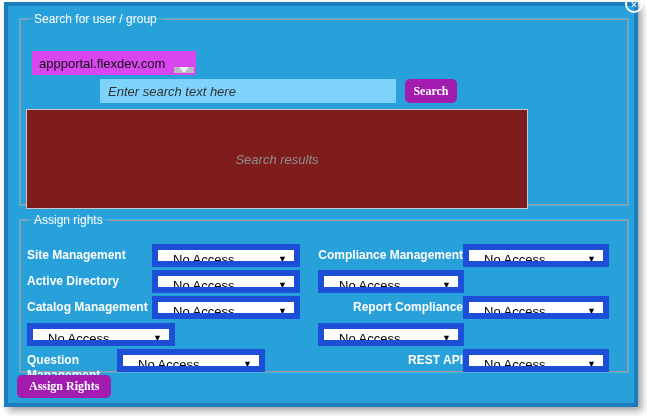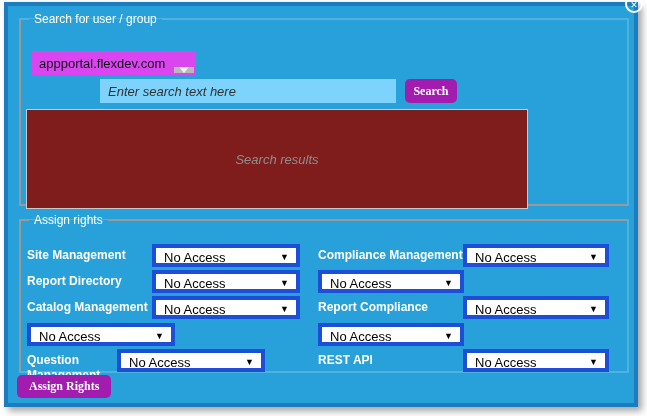--- a/index.html
+++ b/index.html
@@ -79,26 +79,26 @@
 
   
   .ar-row { position:absolute; display:flex; align-items:flex-start; }
   .ar-row.col-left  { left:6px;  }
   .ar-row.col-right { left:297px; }
   .ar-label {
     color:#ffffff; font-size:12px; font-weight:bold; padding-top:4px;
     line-height:15px;
   }
   .col-left  .ar-label { width:125px; }
-  .col-right .ar-label { width:145px; }
+  .col-right .ar-label { width:145px;text-align:right; }
   .col-left  .ar-label.narrow { width:90px; }
   .sel {
     position:relative; height:23px; background:#fff;
-    border:4px solid #1d4ed8; cursor:pointer;
-    font-size:13px; color:#000; line-height:19px; padding-left:8px;
+    border:6px solid #1d4ed8; cursor:pointer;
+    font-size:13px; color:#000; line-height:19px; padding-left:15px;
     white-space:nowrap; overflow:hidden;
   }
   .col-left  .sel { width:148px; }
   .col-right .sel { width:146px; }
   .sel::after {
     content:"▼"; position:absolute; right:7px; top:0;
     font-size:9px; line-height:19px; color:#000;
   }
   
   #assign-btn {
@@ -139,21 +139,21 @@
     </fieldset>
 
     <fieldset id="rights-group">
       <legend>Assign rights</legend>
 
       <div class="ar-row col-left" style="top:17px">
         <span class="ar-label">Site Management</span>
         <span class="sel">No Access</span>
       </div>
       <div class="ar-row col-left" style="top:43px">
-        <span class="ar-label">Report Directory</span>
+        <span class="ar-label">Active Directory</span>
         <span class="sel">No Access</span>
       </div>
       <div class="ar-row col-left" style="top:69px">
         <span class="ar-label">Catalog Management</span>
         <span class="sel">No Access</span>
       </div>
       <div class="ar-row col-left" style="top:96px">
         <span class="sel">No Access</span>
       </div>
       <div class="ar-row col-left" style="top:122px">

